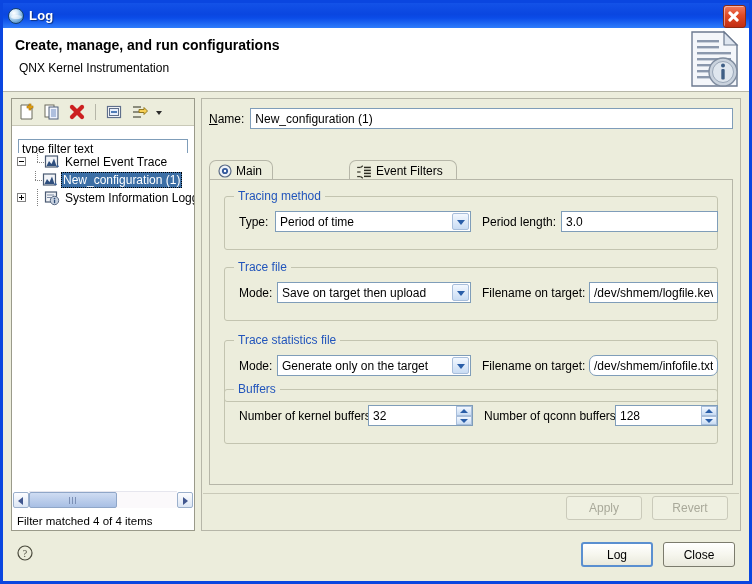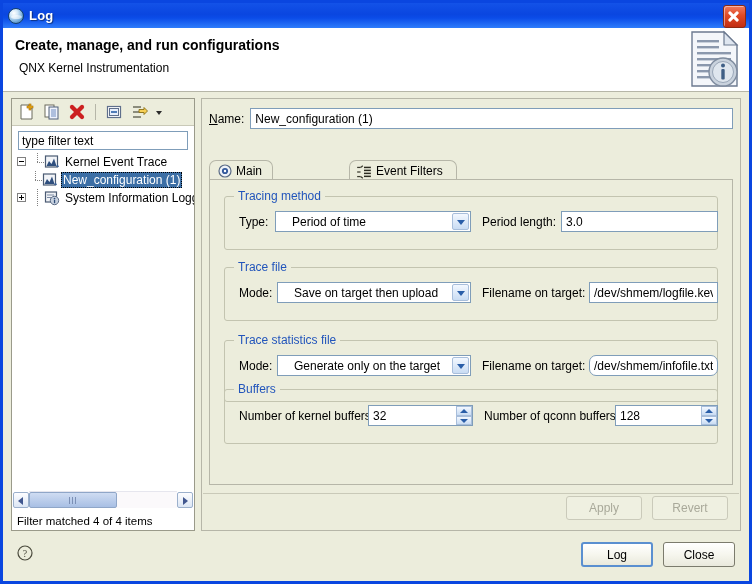--- a/index.html
+++ b/index.html
@@ -70,21 +70,21 @@
     background:#fff;border:1px solid #9a9a8a;box-sizing:border-box;
   }
   #tree-toolbar{
     height:27px;border-bottom:1px solid #c9c9b8;
     background:#ECEDDC;
     display:flex;align-items:center;padding-left:5px;gap:5px;
     box-sizing:border-box;
   }
   .tb-btn{width:20px;height:20px;position:relative;cursor:pointer;}
   .tb-sep{width:1px;height:16px;background:#b6b6a8;margin:0 3px;}
-  #filter-wrap{padding:5px 6px 4px 6px;}
+  #filter-wrap{padding:5px 6px 4px 6px;margin-top:8px;}
   #filter-input{
     width:100%;height:19px;box-sizing:border-box;
     border:1px solid #7f9db9;background:#fff;
     font-family:"Liberation Sans",sans-serif;font-size:12px;
     padding:1px 3px;color:#000;outline:none;
   }
   #tree{
     position:absolute;left:0;top:54px;right:0;bottom:44px;
     background:#fff;overflow:hidden;padding-left:4px;
   }
@@ -200,21 +200,21 @@
   }
   .group > .g-title{
     position:absolute;left:9px;top:-8px;background:#ECEDDC;padding:0 4px;
     font-size:12px;color:#2255bb;
   }
   .field-label{font-size:12px;color:#000;}
   .combo{
     height:21px;box-sizing:border-box;display:flex;align-items:center;
     border:1px solid #7f9db9;background:#fff;cursor:pointer;position:relative;
   }
-  .combo .ctext{flex:1 1 auto;font-size:12px;padding-left:16px;white-space:nowrap;overflow:hidden;}
+  .combo .ctext{flex:1 1 auto;font-size:12px;padding-left:4px;white-space:nowrap;overflow:hidden;}
   .combo .carrow{
     width:17px;height:17px;margin-right:1px;flex:0 0 auto;position:relative;
     background:linear-gradient(to bottom,#f3f8ff,#c9dcf3);
     border:1px solid #a8bedb;box-sizing:border-box;border-radius:2px;
   }
   .combo .carrow:after{
     content:"";position:absolute;left:4px;top:6px;width:0;height:0;
     border-left:4px solid transparent;border-right:4px solid transparent;
     border-top:5px solid #2a5ea8;
   }

